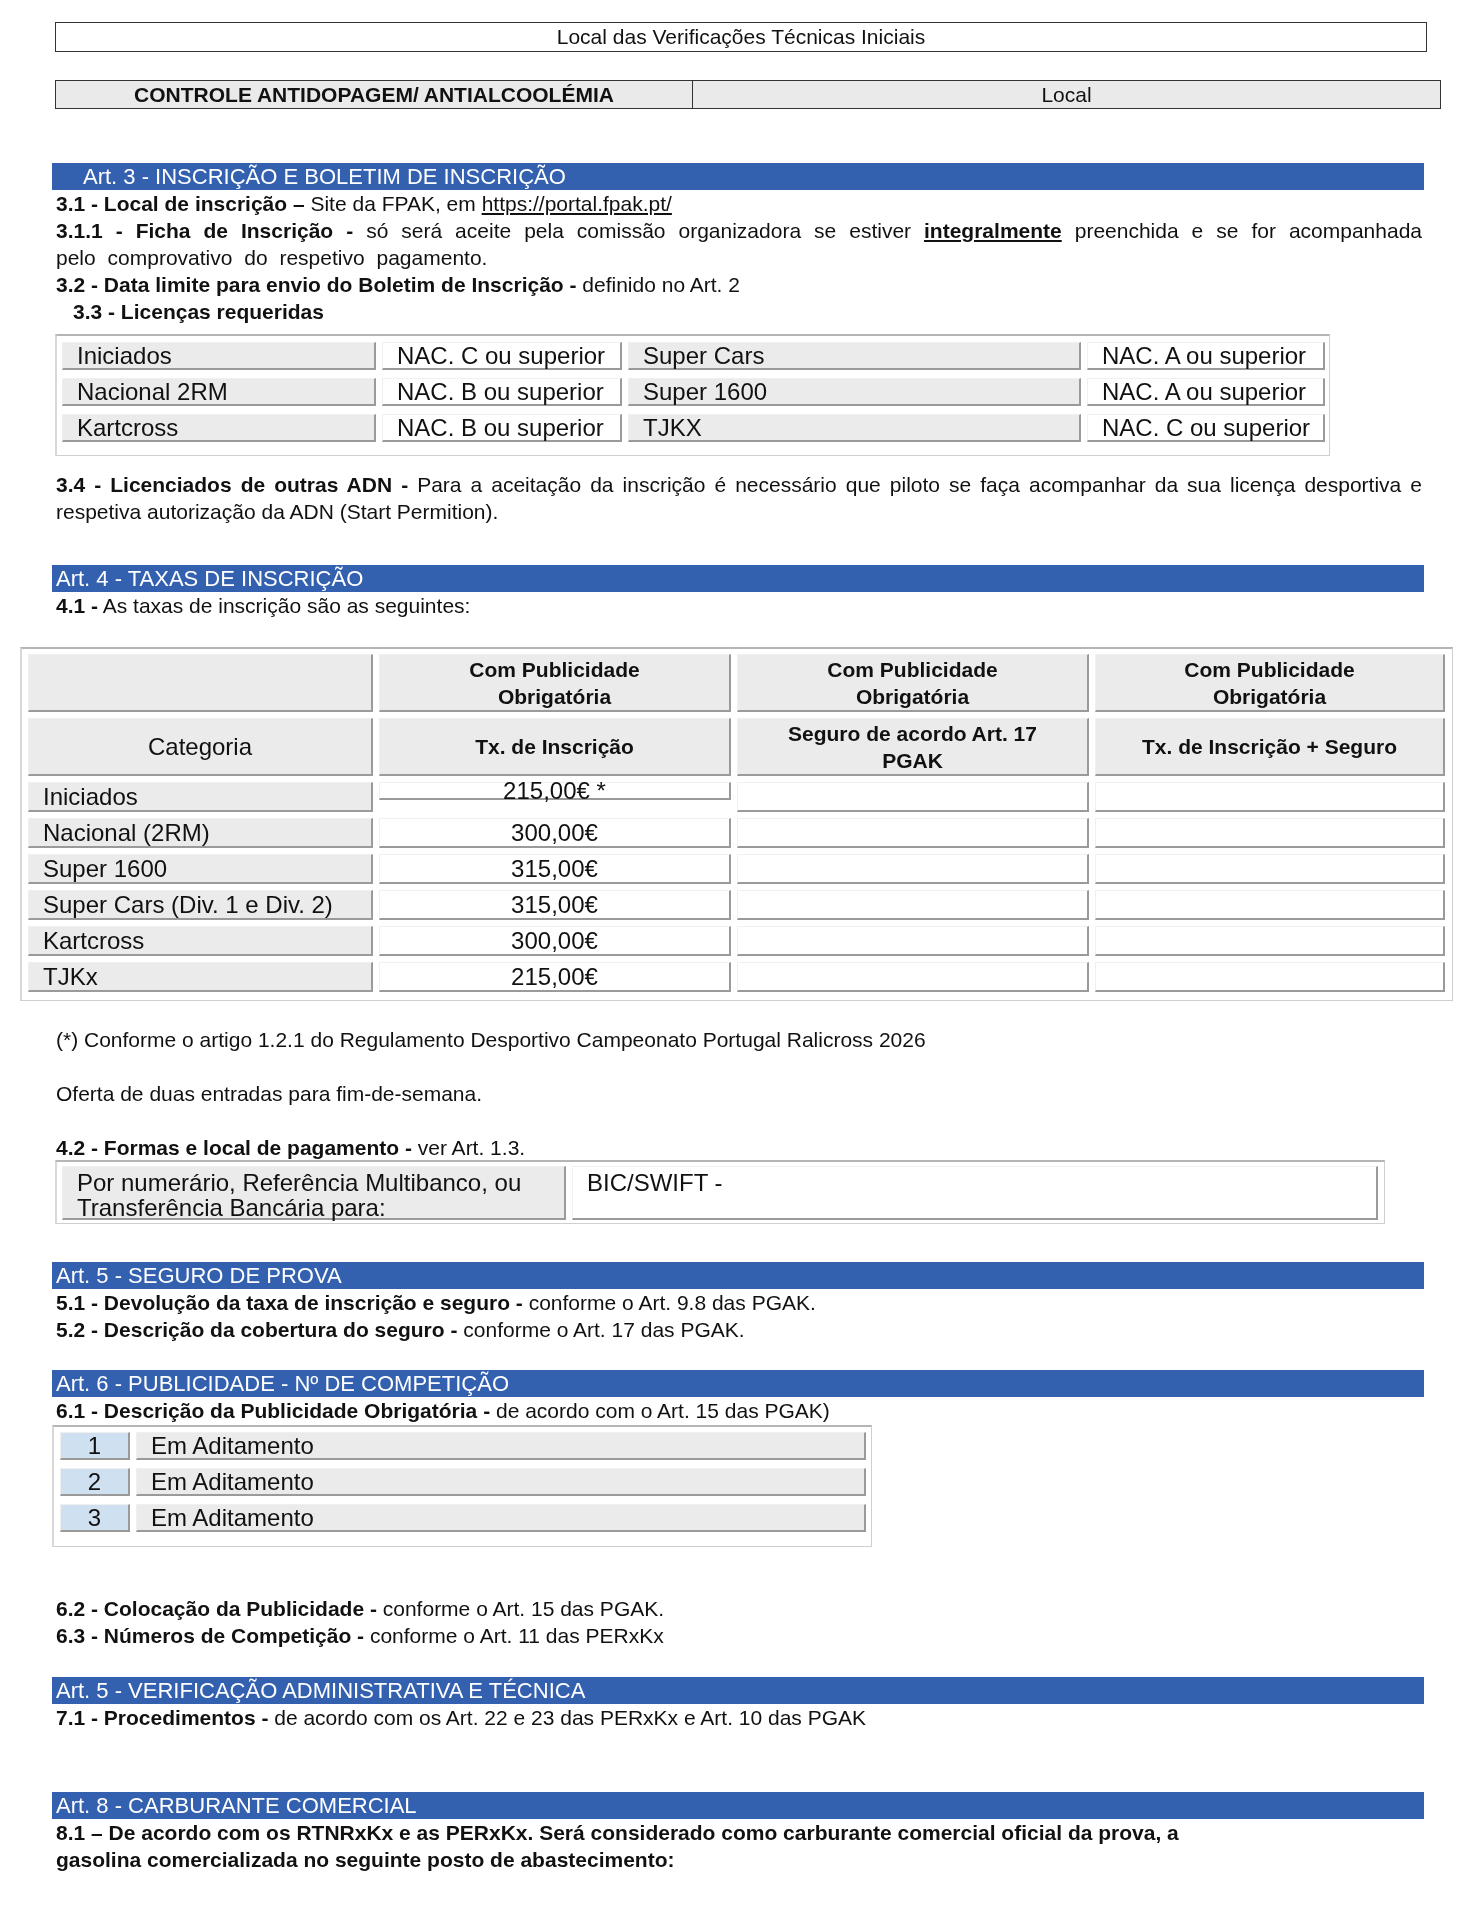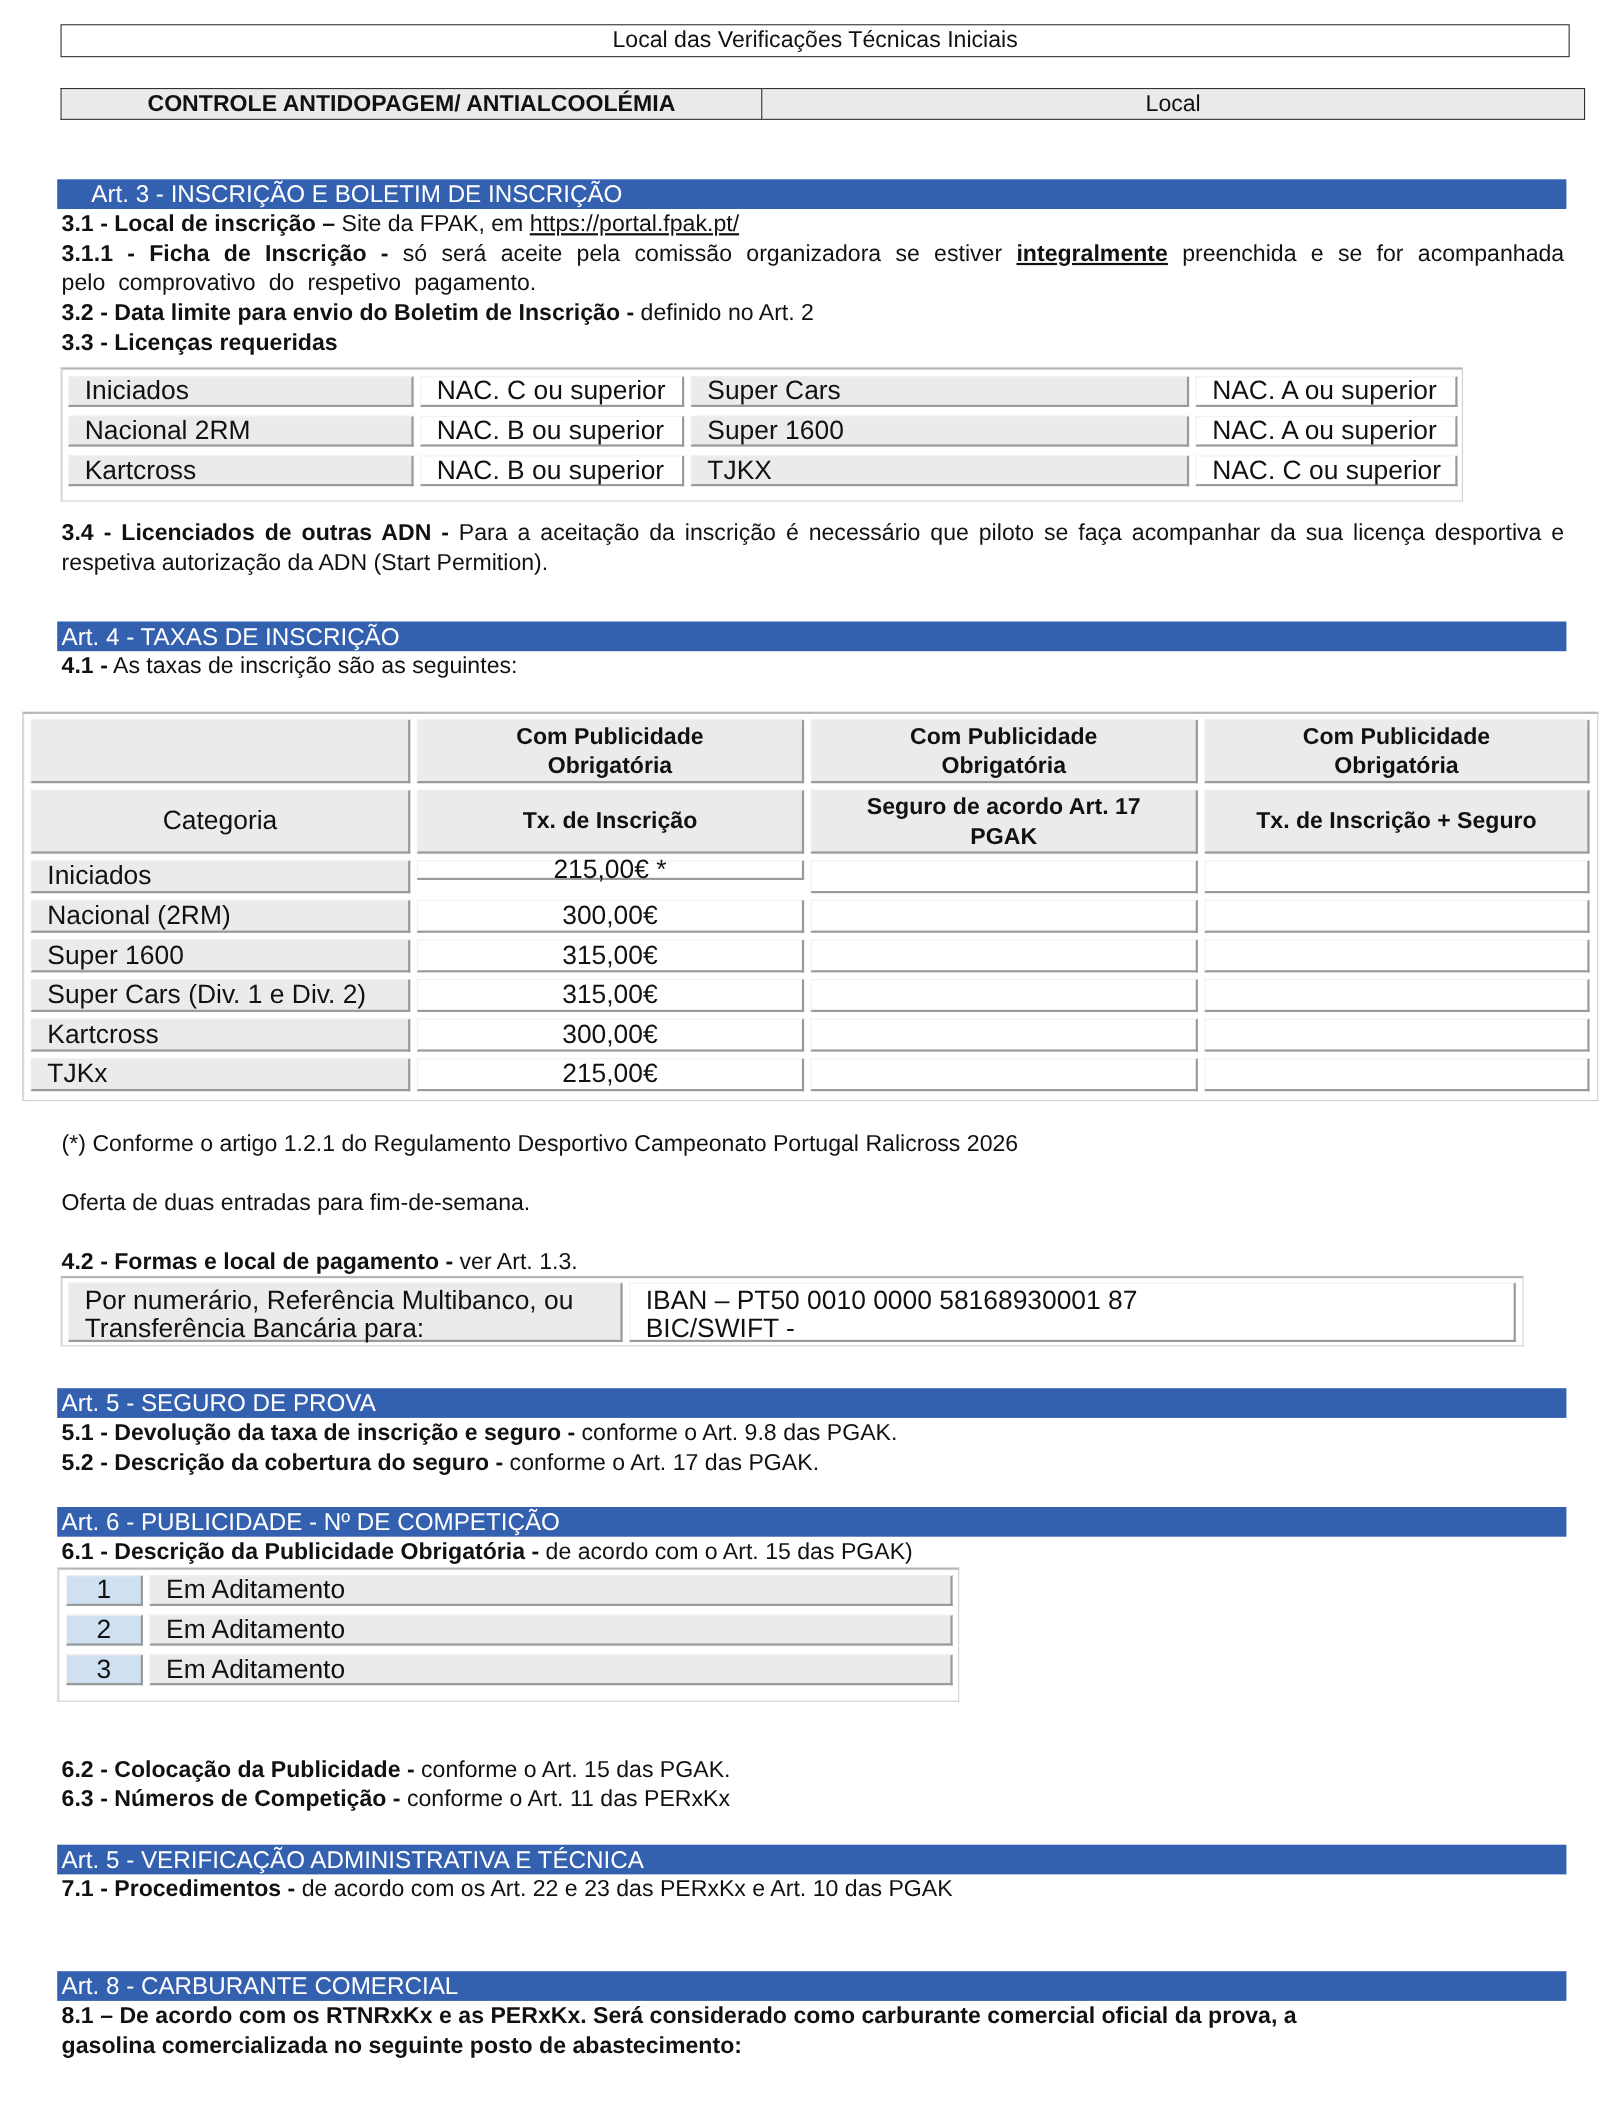--- a/index.html
+++ b/index.html
@@ -58,21 +58,21 @@
 <div class="abs sec-bar" style="top:163px;padding-left:31px;">Art. 3 - INSCRIÇÃO E BOLETIM DE INSCRIÇÃO</div>
 <div class="abs line" style="top:190px;">
   <b>3.1 - Local de inscrição –</b><span> Site da FPAK, em </span><u>https://portal.fpak.pt/</u>
 </div>
 <div class="abs para" style="top:217px; word-spacing:6px;">
   <b>3.1.1 - Ficha de Inscrição -</b><span> só será aceite pela comissão organizadora se estiver </span><b><u>integralmente</u></b><span> preenchida e se for acompanhada pelo comprovativo do respetivo pagamento.</span>
 </div>
 <div class="abs line" style="top:271px;">
   <b>3.2 - Data limite para envio do Boletim de Inscrição -</b><span> definido no Art. 2</span>
 </div>
-<div class="abs line" style="top:298px;">
+<div class="abs line" style="top:298px;margin-left:17px;">
   <b>3.3 - Licenças requeridas</b>
 </div>
 
 <div class="lic">
   <div class="frame" style="left:55px; top:334px; width:1275px; height:122px;"></div>
   <div class="cell gray" style="left:62px; top:342px; width:314px;">Iniciados</div>
   <div class="cell white" style="left:382px; top:342px; width:240px;">NAC. C ou superior</div>
   <div class="cell gray" style="left:62px; top:378px; width:314px;">Nacional 2RM</div>
   <div class="cell white" style="left:382px; top:378px; width:240px;">NAC. B ou superior</div>
   <div class="cell gray" style="left:62px; top:414px; width:314px;">Kartcross</div>
@@ -153,21 +153,20 @@
   <b>4.2 - Formas e local de pagamento -</b><span> ver Art. 1.3.</span>
 </div>
 
 <div class="pay">
   <div class="frame" style="left:55px; top:1160px; width:1330px; height:64px;"></div>
   <div class="cell gray" style="left:62px; top:1166px; width:504px; height:54px;">
     <div>Por numerário, Referência Multibanco, ou</div>
     <div>Transferência Bancária para:</div>
   </div>
   <div class="cell white" style="left:572px; top:1166px; width:806px; height:54px;">
-    <div>IBAN – PT50 0010 0000 58168930001 87</div>
     <div>BIC/SWIFT -</div>
   </div>
 </div>
 
 <div class="abs sec-bar" style="top:1262px;">Art. 5 - SEGURO DE PROVA</div>
 <div class="abs line" style="top:1289px;">
   <b>5.1 - Devolução da taxa de inscrição e seguro -</b><span> conforme o Art. 9.8 das PGAK.</span>
 </div>
 <div class="abs line" style="top:1316px;">
   <b>5.2 - Descrição da cobertura do seguro -</b><span> conforme o Art. 17 das PGAK.</span>

